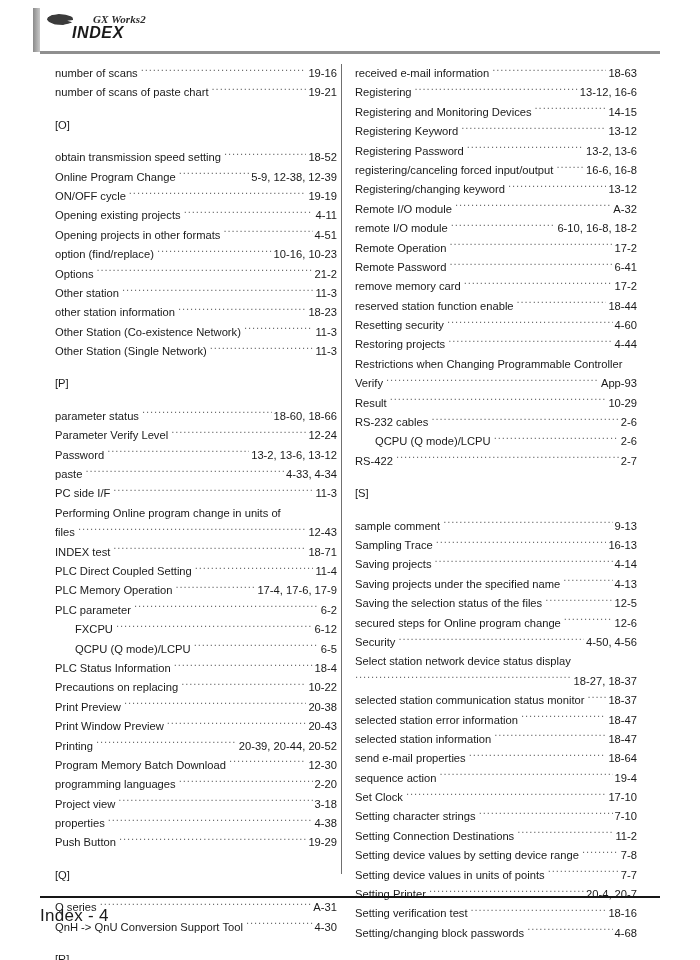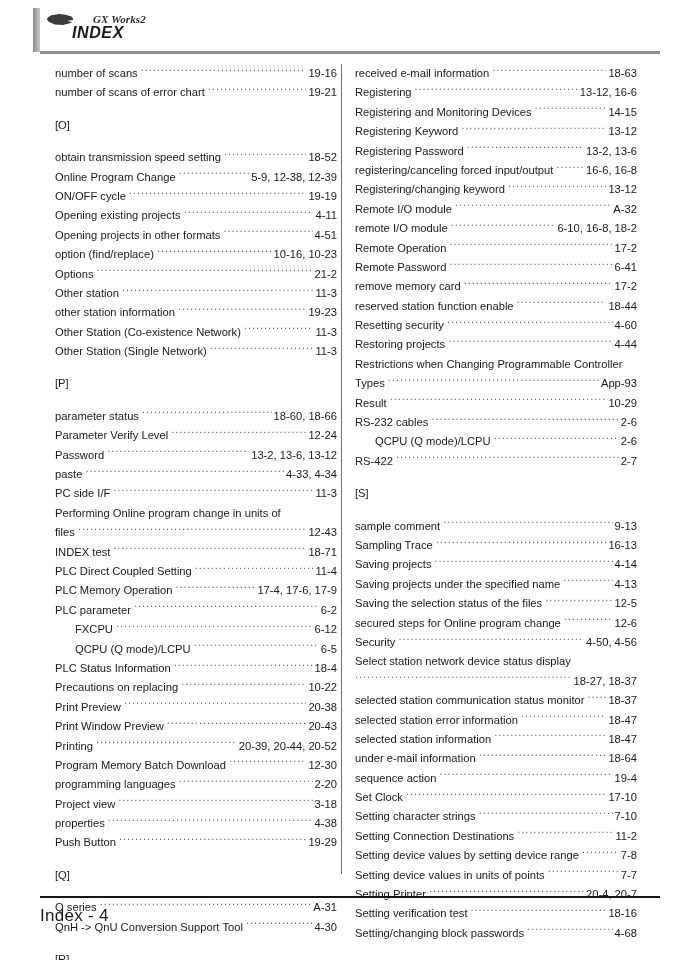--- a/index.html
+++ b/index.html
@@ -198,21 +198,21 @@
 
 <div class="content">
   <div class="col-divider"></div>
   <div class="col col-left" id="col-left">
       <div class="entry">
         <span class="term">number of scans</span>
         <span class="leader"></span>
         <span class="pages">19-16</span>
       </div>
       <div class="entry">
-        <span class="term">number of scans of error chart</span>
+        <span class="term">number of scans of paste chart</span>
         <span class="leader"></span>
         <span class="pages">19-21</span>
       </div>
       <div class="spacer"></div>
       <div class="letter-head">[O]</div>
       <div class="spacer"></div>
       <div class="entry">
         <span class="term">obtain transmission speed setting</span>
         <span class="leader"></span>
         <span class="pages">18-52</span>
@@ -248,21 +248,21 @@
         <span class="pages">21-2</span>
       </div>
       <div class="entry">
         <span class="term">Other station</span>
         <span class="leader"></span>
         <span class="pages">11-3</span>
       </div>
       <div class="entry">
         <span class="term">other station information</span>
         <span class="leader"></span>
-        <span class="pages">19-23</span>
+        <span class="pages">18-23</span>
       </div>
       <div class="entry">
         <span class="term">Other Station (Co-existence Network)</span>
         <span class="leader"></span>
         <span class="pages">11-3</span>
       </div>
       <div class="entry">
         <span class="term">Other Station (Single Network)</span>
         <span class="leader"></span>
         <span class="pages">11-3</span>
@@ -472,21 +472,21 @@
       </div>
       <div class="entry">
         <span class="term">Restoring projects</span>
         <span class="leader"></span>
         <span class="pages">4-44</span>
       </div>
       <div class="entry plain">
         <span class="term">Restrictions when Changing Programmable Controller</span>
       </div>
       <div class="entry">
-        <span class="term">Types</span>
+        <span class="term">Verify</span>
         <span class="leader"></span>
         <span class="pages">App-93</span>
       </div>
       <div class="entry">
         <span class="term">Result</span>
         <span class="leader"></span>
         <span class="pages">10-29</span>
       </div>
       <div class="entry">
         <span class="term">RS-232 cables</span>
@@ -557,21 +557,21 @@
         <span class="term">selected station error information</span>
         <span class="leader"></span>
         <span class="pages">18-47</span>
       </div>
       <div class="entry">
         <span class="term">selected station information</span>
         <span class="leader"></span>
         <span class="pages">18-47</span>
       </div>
       <div class="entry">
-        <span class="term">under e-mail information</span>
+        <span class="term">send e-mail properties</span>
         <span class="leader"></span>
         <span class="pages">18-64</span>
       </div>
       <div class="entry">
         <span class="term">sequence action</span>
         <span class="leader"></span>
         <span class="pages">19-4</span>
       </div>
       <div class="entry">
         <span class="term">Set Clock</span>

